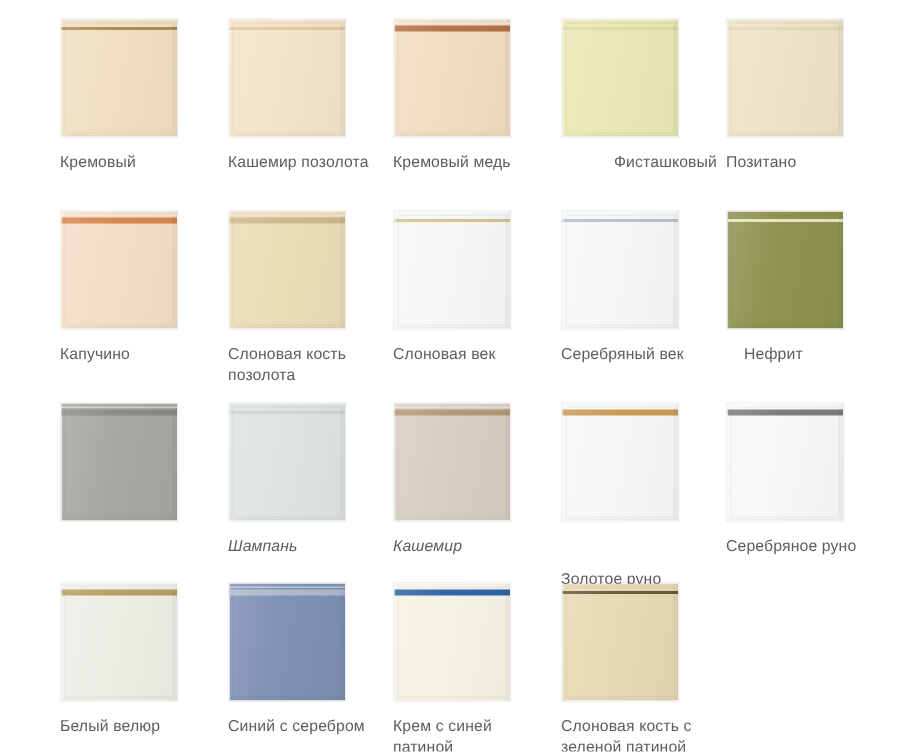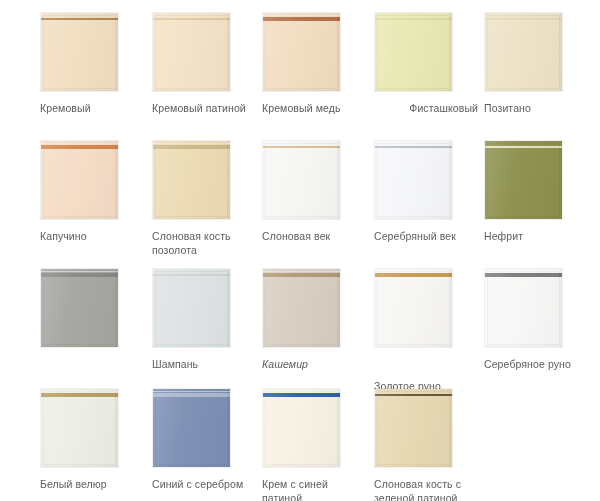--- a/index.html
+++ b/index.html
@@ -108,21 +108,21 @@
     </div>
     <div class="swatch-cell" style="left: 152px; top: 12px;">
       <div class="swatch-chip">
         <div class="chip-body" style="background: rgb(244, 227, 200);"></div>
         <div class="chip-topline-thin" style="top: 5px; height: 2px; background: rgb(226, 200, 159);"></div>
         <div class="chip-inner-frame"></div>
         <div class="chip-gloss"></div>
         <div class="chip-edge-right"></div>
         <div class="chip-edge-bottom"></div>
       </div>
-      <div class="swatch-label" style="color: rgb(93, 93, 93);">Кремовый патиной</div>
+      <div class="swatch-label" style="color: rgb(93, 93, 93);">Кашемир позолота</div>
     </div>
     <div class="swatch-cell" style="left: 262px; top: 12px;">
       <div class="swatch-chip">
         <div class="chip-body" style="background: rgb(242, 221, 193);"></div>
         <div class="chip-topline" style="top: 4px; background: rgb(181, 114, 74);"></div>
         <div class="chip-topline-thin" style="top: 2px; background: rgba(255, 255, 255, 0.55);"></div>
         <div class="chip-inner-frame"></div>
         <div class="chip-gloss"></div>
         <div class="chip-edge-right"></div>
         <div class="chip-edge-bottom"></div>
@@ -199,21 +199,21 @@
     </div>
     <div class="swatch-cell" style="left: 484px; top: 140px;">
       <div class="swatch-chip">
         <div class="chip-body" style="background: rgb(141, 146, 79);"></div>
         <div class="chip-topline-thin" style="top: 5px; height: 2px; background: rgb(232, 227, 192);"></div>
         <div class="chip-inner-frame"></div>
         <div class="chip-gloss"></div>
         <div class="chip-edge-right"></div>
         <div class="chip-edge-bottom"></div>
       </div>
-      <div class="swatch-label" style="color: rgb(93, 93, 93);">Нефрит</div>
+      <div class="swatch-label" style="color: rgb(93, 93, 93); margin-left: 12px;">Нефрит</div>
     </div>
     <div class="swatch-cell" style="left: 40px; top: 268px;">
       <div class="swatch-chip">
         <div class="chip-body" style="background: rgb(167, 167, 162);"></div>
         <div class="chip-topline" style="top: 4px; background: rgb(138, 138, 134);"></div>
         <div class="chip-topline-thin" style="top: 2px; background: rgba(255, 255, 255, 0.55);"></div>
         <div class="chip-inner-frame"></div>
         <div class="chip-gloss"></div>
         <div class="chip-edge-right"></div>
         <div class="chip-edge-bottom"></div>
@@ -221,21 +221,21 @@
     </div>
     <div class="swatch-cell" style="left: 152px; top: 268px;">
       <div class="swatch-chip">
         <div class="chip-body" style="background: rgb(222, 227, 228);"></div>
         <div class="chip-topline-thin" style="top: 5px; height: 2px; background: rgb(205, 212, 210);"></div>
         <div class="chip-inner-frame"></div>
         <div class="chip-gloss"></div>
         <div class="chip-edge-right"></div>
         <div class="chip-edge-bottom"></div>
       </div>
-      <div class="swatch-label" style="color: rgb(93, 93, 93);">Шампань</div>
+      <div class="swatch-label" style="color: rgb(93, 93, 93); font-style: italic;">Шампань</div>
     </div>
     <div class="swatch-cell" style="left: 262px; top: 268px;">
       <div class="swatch-chip">
         <div class="chip-body" style="background: rgb(216, 207, 194);"></div>
         <div class="chip-topline" style="top: 4px; background: rgb(178, 154, 118);"></div>
         <div class="chip-topline-thin" style="top: 2px; background: rgba(255, 255, 255, 0.55);"></div>
         <div class="chip-inner-frame"></div>
         <div class="chip-gloss"></div>
         <div class="chip-edge-right"></div>
         <div class="chip-edge-bottom"></div>

